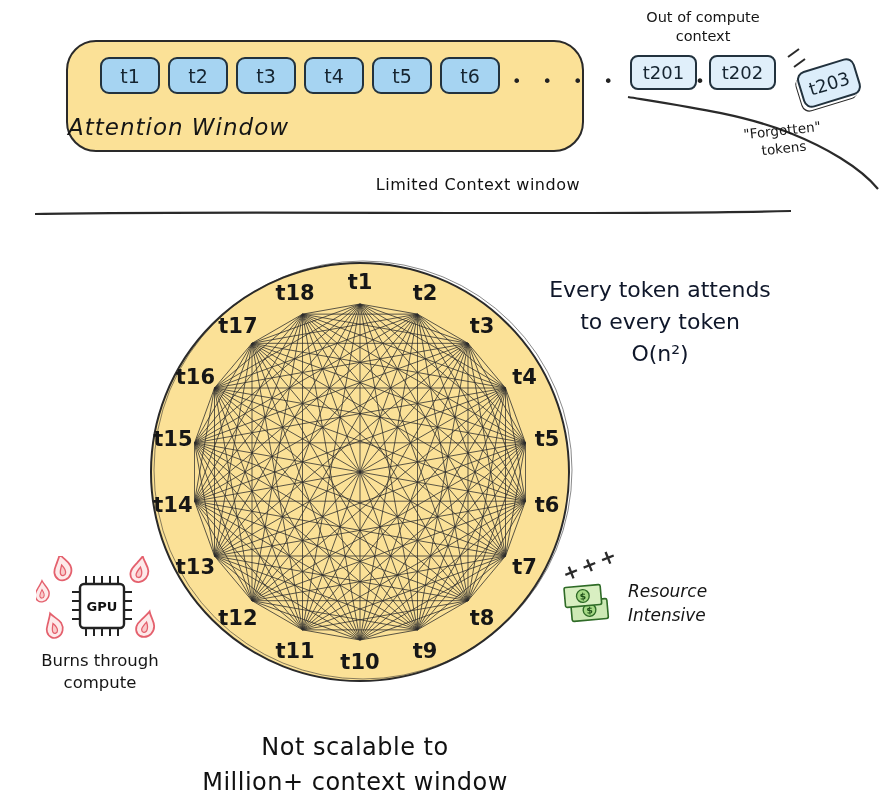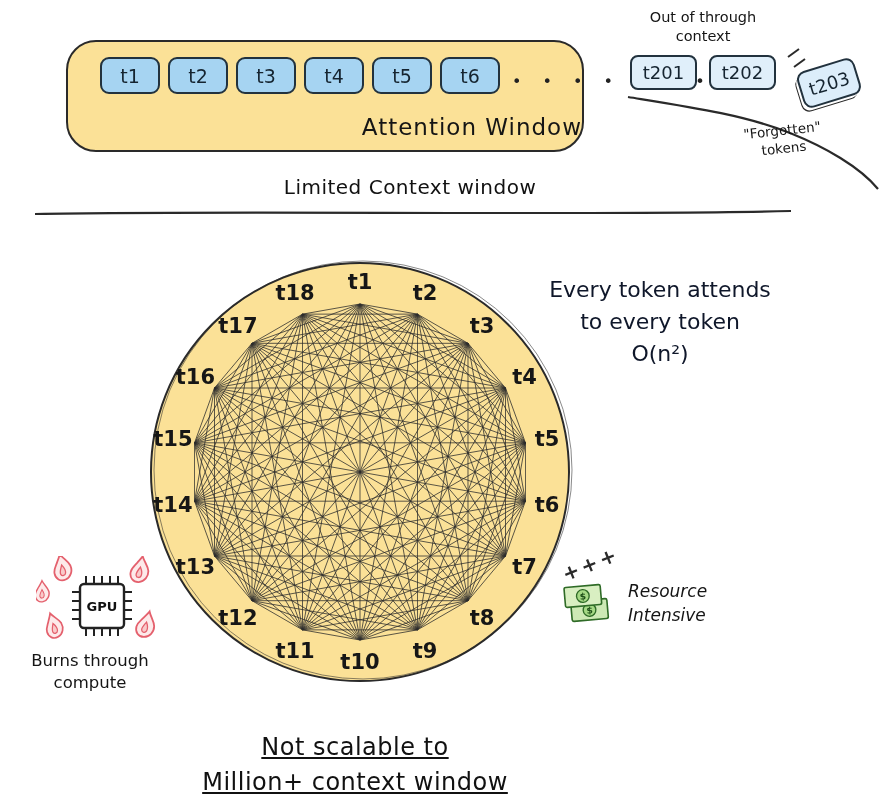--- a/index.html
+++ b/index.html
@@ -30,22 +30,23 @@
   .token {
     width: 60px; height: 37px;
     background: #A6D4F2;
     border: 2px solid #22323e;
     border-radius: 9px;
     display: flex; align-items: center; justify-content: center;
     font-size: 19px; color: #152430;
   }
   .aw-label {
     position: absolute; left: 0; right: 0; top: 72px;
-    text-align: right; font-size: 23px; color: #151515;
+    text-align: left; font-size: 23px; color: #151515;
     letter-spacing: 1px;
+    font-style: italic;
   }
   .dots {
     position: absolute; left: 512px; top: 72px;
     font-size: 16px; letter-spacing: 8px; color: #222;
   }
   .out-context-label {
     position: absolute; left: 628px; top: 8px; width: 150px;
     text-align: center; font-size: 14.5px; line-height: 1.3; color: #151515;
   }
   .out-tokens {
@@ -72,21 +73,21 @@
   }
   .swoosh { position: absolute; left: 620px; top: 45px; width: 260px; height: 150px; }
   .swoosh path, .swoosh line { stroke: #2a2a2a; fill: none; }
   .forgotten-label {
     position: absolute; left: 737px; top: 122px; width: 92px;
     text-align: center; font-size: 13.5px; line-height: 1.3;
     transform: rotate(-6deg); color: #151515;
   }
   .limited-caption {
     position: absolute; left: 240px; top: 175px; width: 340px;
-    text-align: center; font-size: 20px; color: #111;
+    text-align: right; font-size: 16px; color: #111;
     letter-spacing: 0.5px;
   }
   .divider { position: absolute; left: 35px; top: 208px; width: 756px; height: 10px; }
   .divider path { stroke: #2a2a2a; stroke-width: 2.2; fill: none; }
 
   
   .graph { position: absolute; left: 140px; top: 252px; width: 440px; height: 440px; }
   .graph-circle { fill: #FBE197; stroke: #2a2a2a; stroke-width: 2; }
   .graph-circle-sketch { fill: none; stroke: #2a2a2a; stroke-width: 1; opacity: .55; }
   #token-graph line { stroke: #2d2d2d; stroke-width: 0.85; opacity: 0.92; }
@@ -101,21 +102,21 @@
   }
 
   
   .gpu-icon { position: absolute; left: 36px; top: 556px; width: 128px; height: 100px; }
   .flame-outer { fill: #fdeaea; stroke: #e4606d; stroke-width: 1.8; }
   .flame-inner { fill: #f9caca; stroke: #e4606d; stroke-width: 1.3; }
   .chip-body { fill: #ffffff; stroke: #222; stroke-width: 2.4; }
   .chip-pins { stroke: #222; stroke-width: 2; fill: none; }
   .chip-text { font-family: "DejaVu Sans", sans-serif; font-size: 13px; font-weight: bold; fill: #111; text-anchor: middle; dominant-baseline: central; }
   .burns-label {
-    position: absolute; left: 10px; top: 650px; width: 160px;
+    position: absolute; left: 20px; top: 650px; width: 160px;
     text-align: center; font-size: 16.5px; line-height: 1.35; color: #151515;
   }
 
   
   .plus-marks {
     position: absolute; left: 561px; top: 552px;
     font-size: 20px; font-weight: bold; letter-spacing: 3px; color: #2a2a2a;
     transform: rotate(-22deg);
   }
   .money-icon { position: absolute; left: 558px; top: 576px; width: 58px; height: 52px; transform: rotate(-5deg); }
@@ -125,21 +126,20 @@
   .bill-dollar { font-family: "DejaVu Sans", sans-serif; font-size: 10px; font-weight: bold; fill: #1c4d17; text-anchor: middle; dominant-baseline: central; }
   .resource-label {
     position: absolute; left: 628px; top: 580px; width: 110px;
     text-align: left; font-size: 17px; line-height: 1.4; color: #151515; font-style: italic;
   }
 
   .bottom-caption {
     position: absolute; left: 165px; top: 730px; width: 380px;
     text-align: center; font-size: 24px; line-height: 1.45; color: #111;
     letter-spacing: 0.5px;
-    text-decoration: underline;
   }
 </style>
 </head>
 <body>
 
 <div class="canvas">
 
   <div class="attention-window">
     <div class="tokens-row">
       <div class="token">t1</div>
@@ -147,21 +147,21 @@
       <div class="token">t3</div>
       <div class="token">t4</div>
       <div class="token">t5</div>
       <div class="token">t6</div>
     </div>
     <div class="aw-label">Attention Window</div>
   </div>
 
   <div class="dots">• • • • • • •</div>
 
-  <div class="out-context-label pre">Out of through
+  <div class="out-context-label pre">Out of compute
 context</div>
 
   <div class="out-tokens">
     <div class="token out">t201</div>
     <div class="token out">t202</div>
   </div>
 
   <svg class="swoosh" viewBox="0 0 260 150">
     <path d="M 8 52 C 70 62, 125 70, 170 88 C 205 102, 240 122, 258 144" stroke-width="2.2"></path>
     <line x1="168" y1="12" x2="179" y2="4" stroke-width="2"></line>

